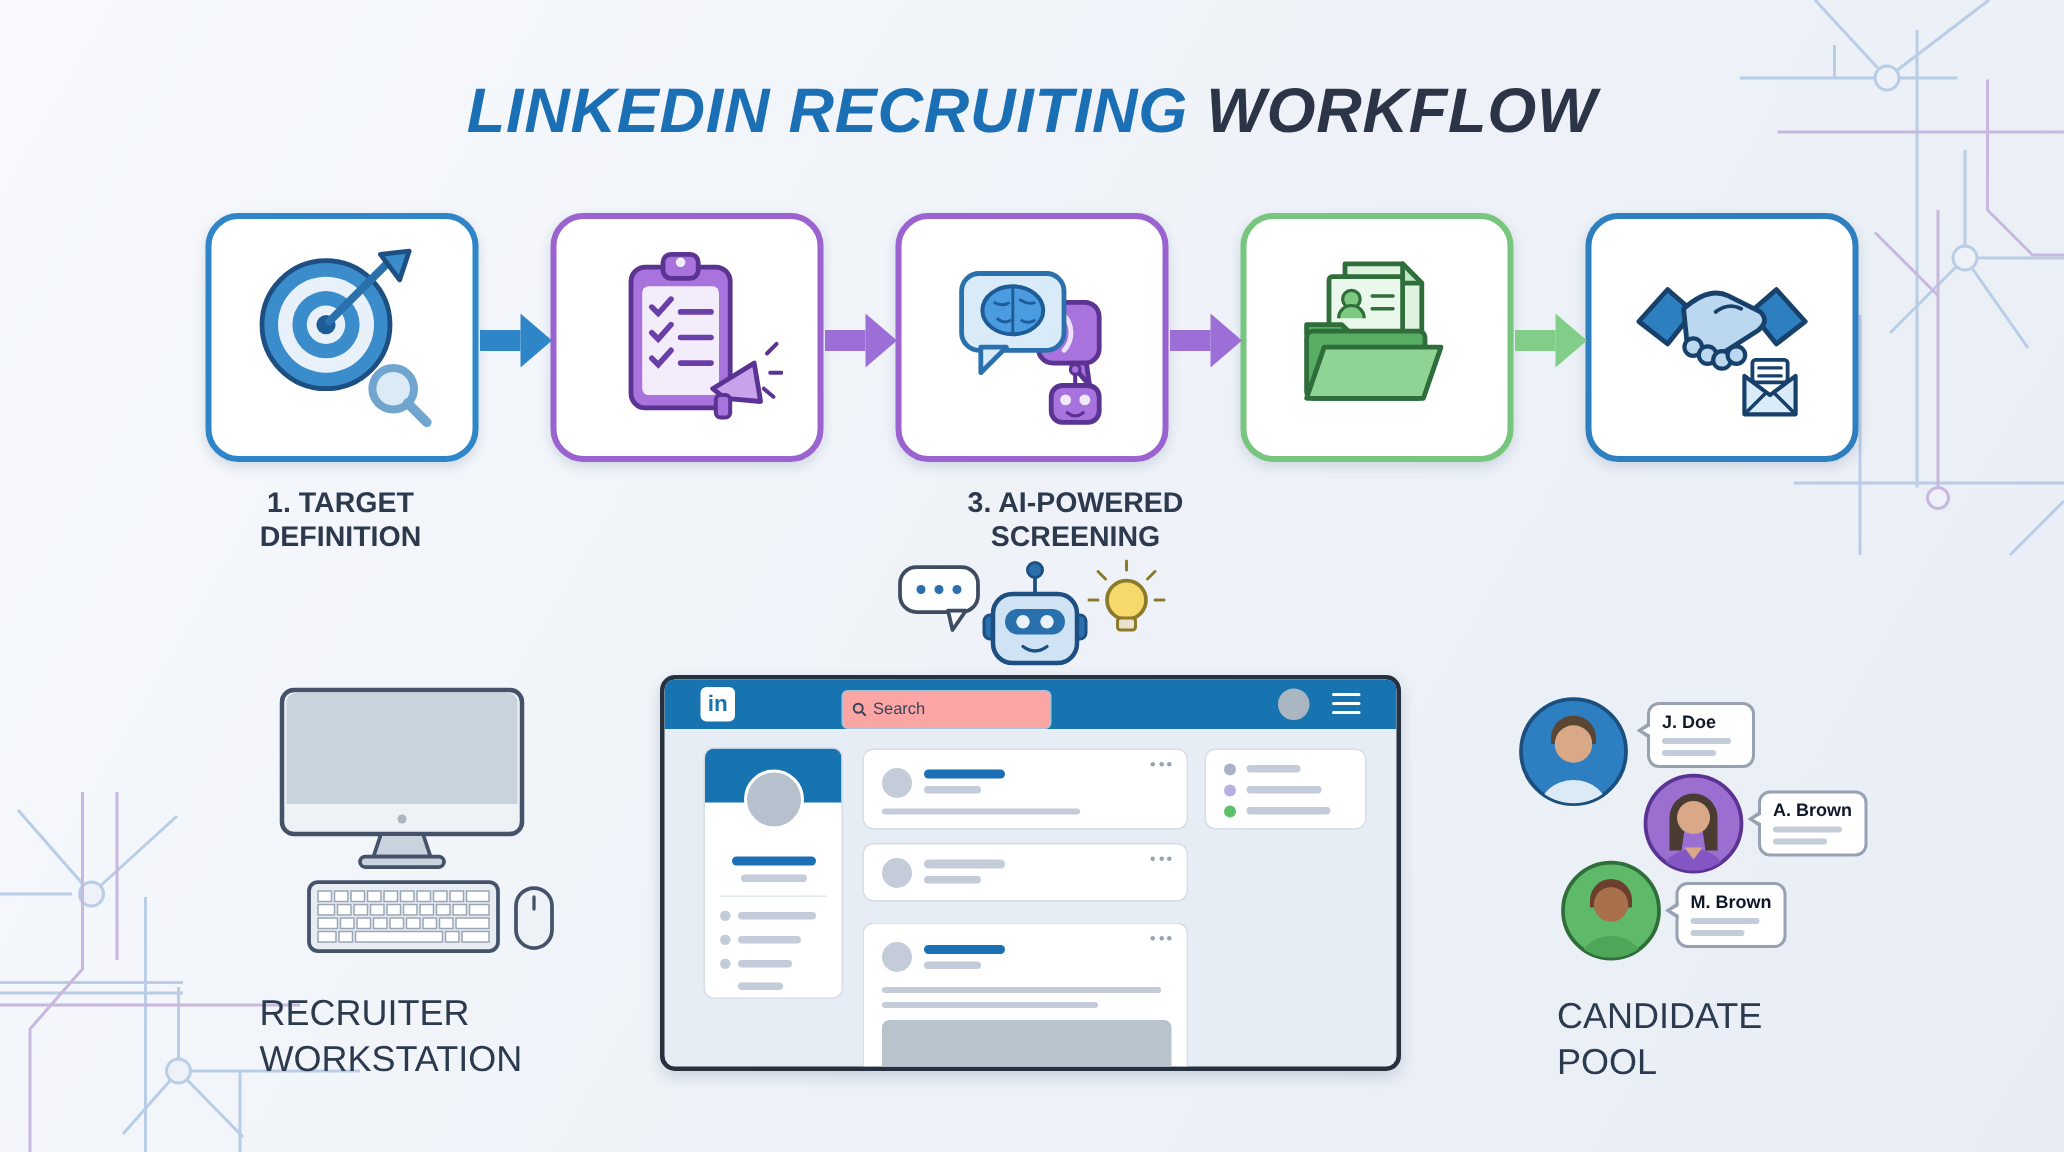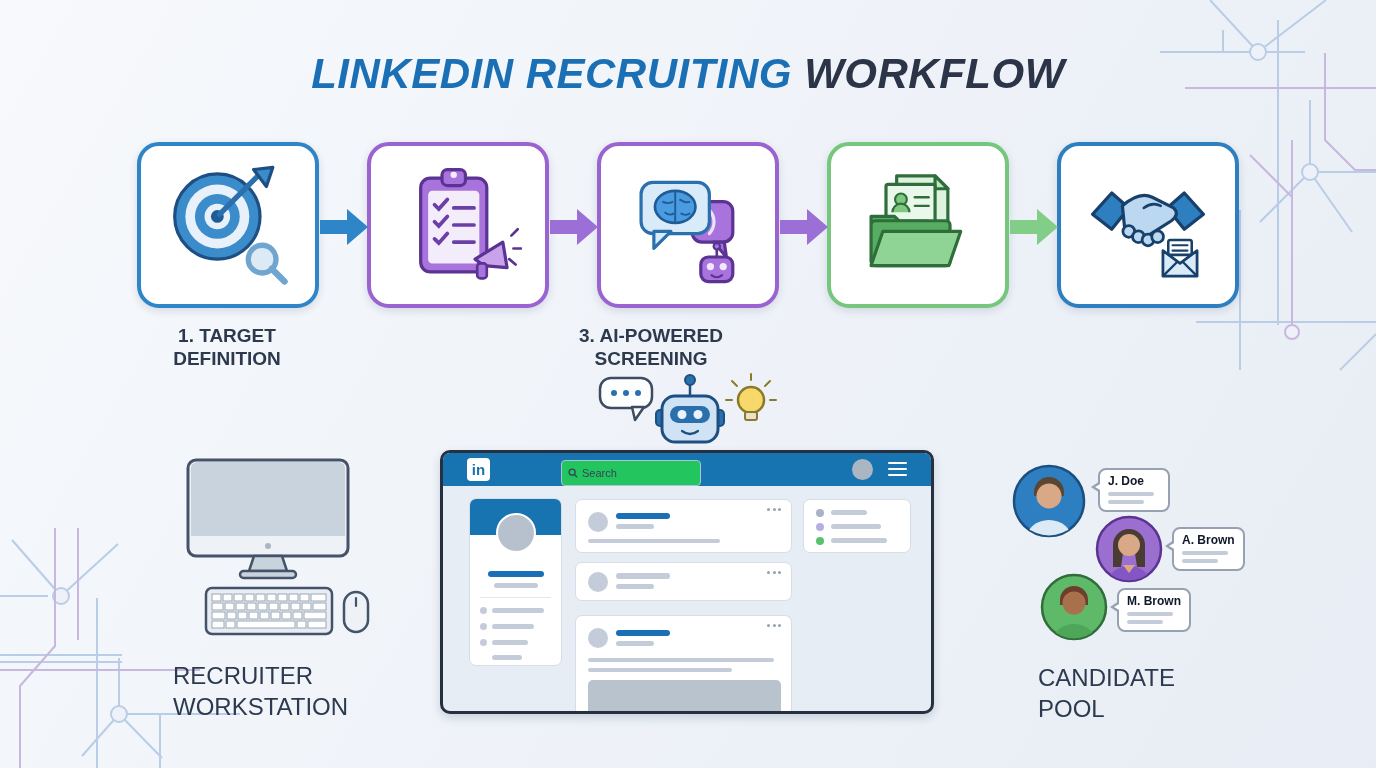--- a/index.html
+++ b/index.html
@@ -28,21 +28,21 @@
   .b2 { left:367px; border-color:#9a63cf; }
   .b3 { left:597px; border-color:#9a63cf; }
   .b4 { left:827px; border-color:#76c77d; }
   .b5 { left:1057px; border-color:#2e7fc0; }
   .step-label {
     position:absolute; top:324px; text-align:center; font-size:19px; font-weight:bold;
     color:#2d3a4e; line-height:1.22; z-index:2;
   }
   .l1 { left:142px; width:170px; }
   .l2 { left:372px; width:170px; }
-  .l3 { left:566px; width:170px; }
+  .l3 { left:632px; width:170px; }
   .l4 { left:832px; width:170px; }
   .l5 { left:1068px; width:160px; }
   .arrow { position:absolute; top:209px; z-index:2; }
   .a1 { left:320px; } .a2 { left:550px; } .a3 { left:780px; } .a4 { left:1010px; }
   
   .robot-group { position:absolute; left:598px; top:370px; z-index:2; }
   
   .browser {
     position:absolute; left:440px; top:450px; width:494px; height:264px; z-index:3;
     border:3px solid #27303f; border-radius:10px; background:#e7edf4; overflow:hidden;
@@ -52,21 +52,21 @@
     position:absolute; top:0; left:0; right:0; height:33px; background:#1774b1;
     display:flex; align-items:center;
   }
   .li-logo {
     position:absolute; left:24px; top:5px; width:23px; height:23px; background:#fff;
     border-radius:4px; color:#1774b1; font-weight:bold; font-size:15px;
     display:flex; align-items:center; justify-content:center;
   }
   .search-bar {
     position:absolute; left:118px; top:7px; width:140px; height:19px;
-    background:#22c55e; border:1px solid #a9c4d8; border-radius:4px;
+    background:#fca5a5; border:1px solid #a9c4d8; border-radius:4px;
     display:flex; align-items:center; gap:4px; padding:12px 6px;
     font-size:11px; color:#37455a;
   }
   .hdr-avatar {
     position:absolute; right:58px; top:6px; width:21px; height:21px; border-radius:50%;
     background:#aab6c2;
   }
   .hamburger { position:absolute; right:24px; top:9px; width:19px; }
   .hamburger div { height:2.4px; background:#fff; border-radius:2px; margin-bottom:3.4px; }
   

